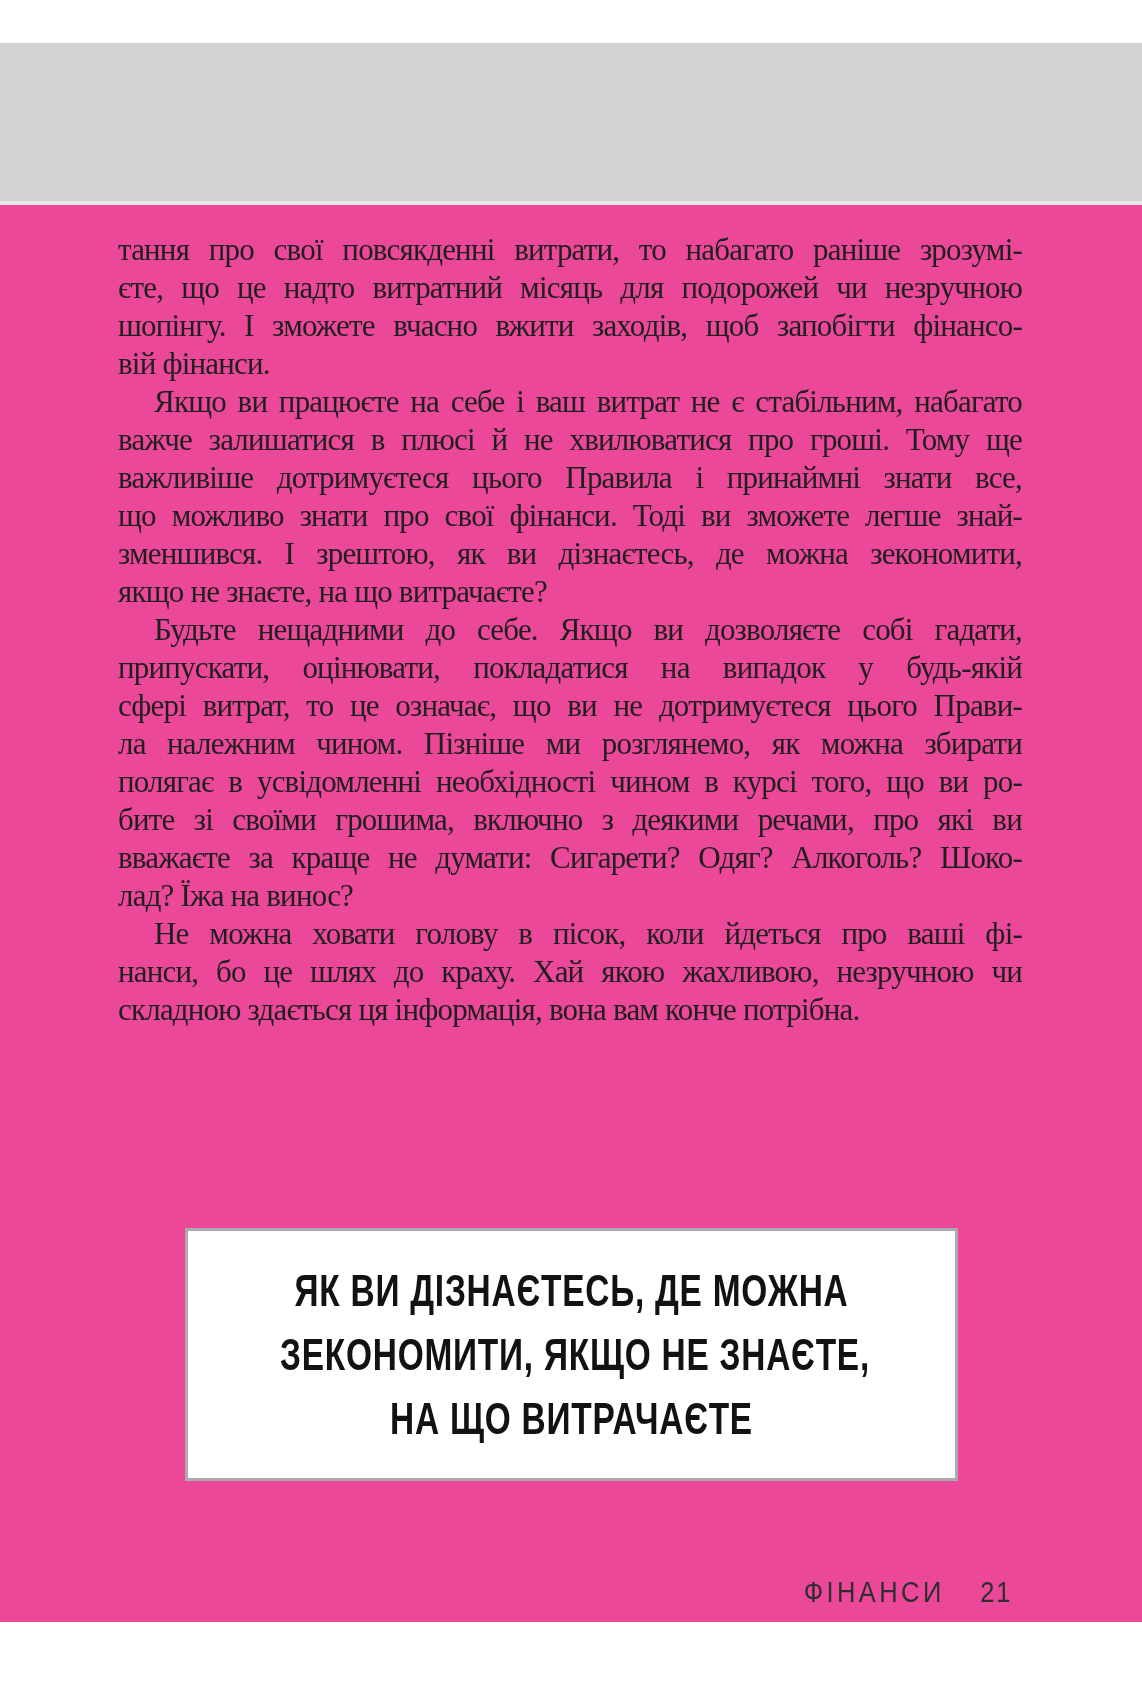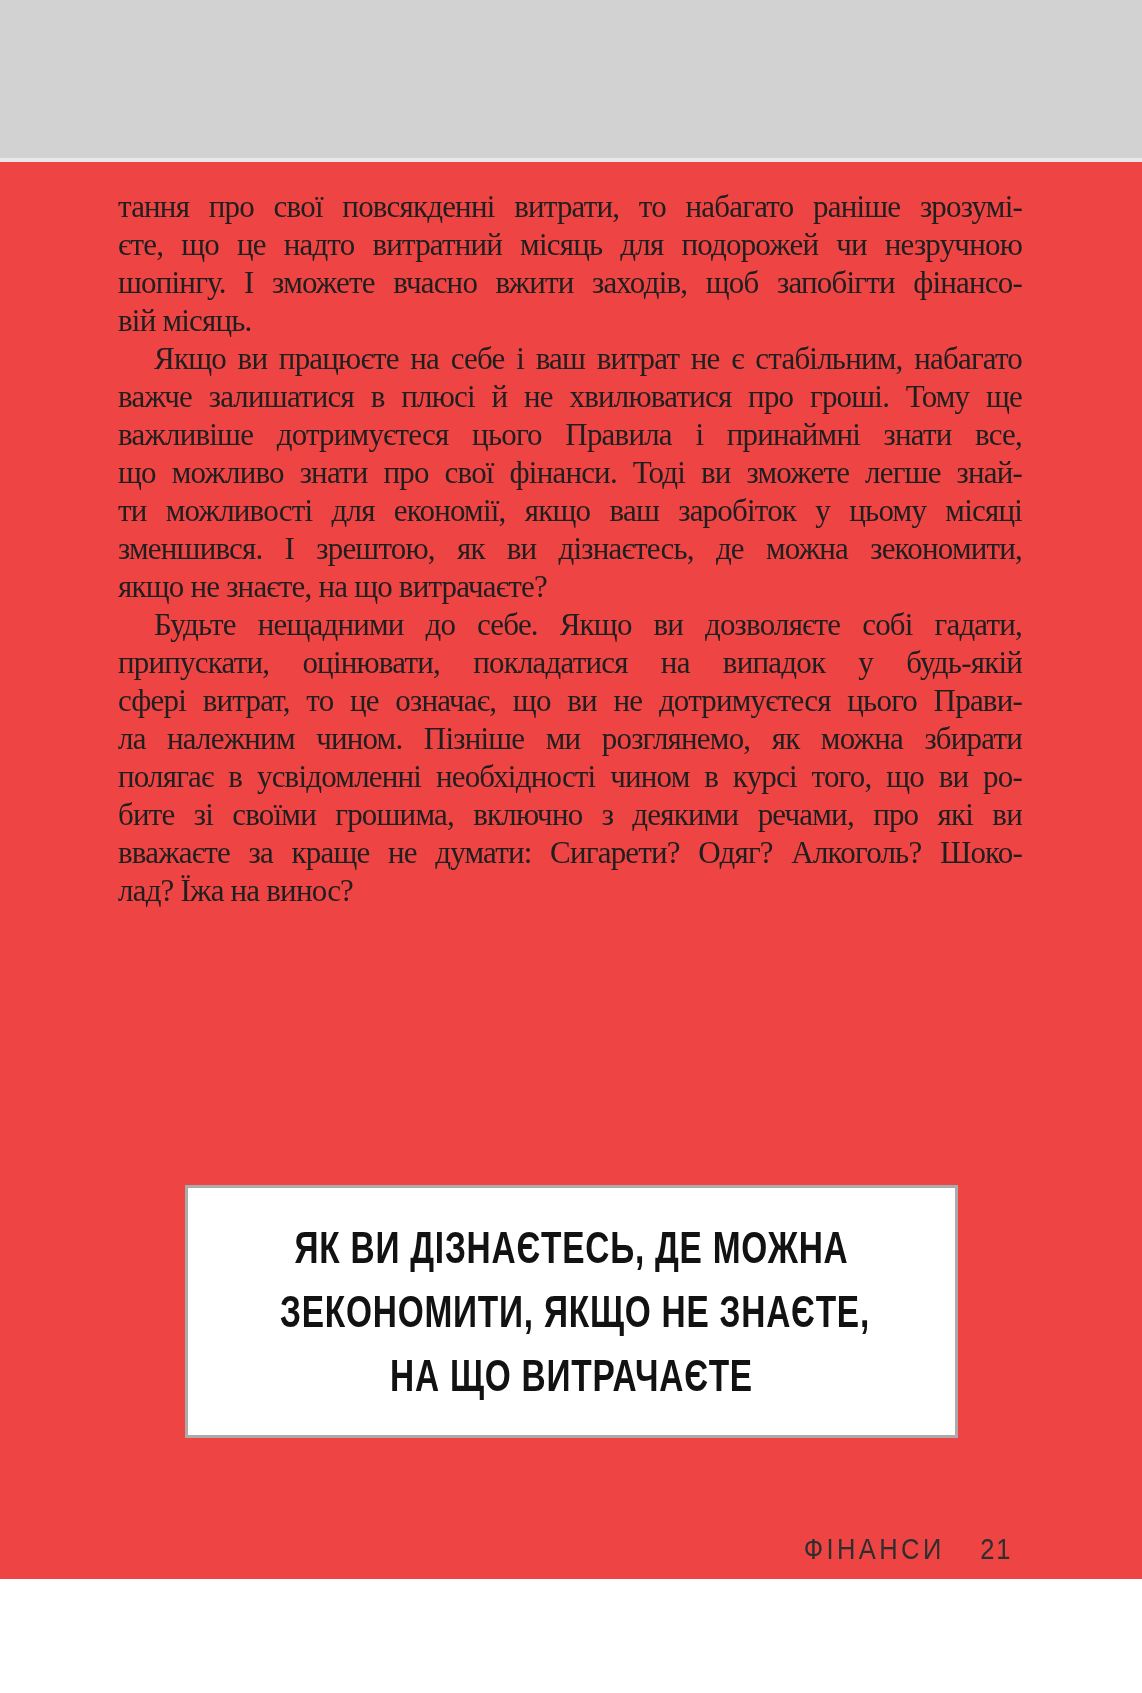--- a/index.html
+++ b/index.html
@@ -1,22 +1,23 @@
 <!DOCTYPE html>
 <html><head>
 <meta charset="utf-8">
 <style>
   html, body { margin: 0; padding: 0; background: #ffffff; }
   .page {
     position: relative;
     width: 1142px;
     height: 1579px;
-    background: #ef4444;
+    background: #ec4899;
     overflow: hidden;
     font-family: "Liberation Serif", serif;
+    margin-top: 43px;
   }
   .top-band {
     position: absolute;
     top: 0; left: 0;
     width: 100%;
     height: 158px;
     border-bottom: 4px solid #e9e9e9;
   }
   .body-text {
     position: absolute;
@@ -89,40 +90,44 @@
 
 <div class="page">
 
   <div class="top-band" style="background: rgb(210, 210, 210);"></div>
 
   <div class="body-text" id="body-text">
       <div class="paragraph">
         <div class="line">тання про свої повсякденні витрати, то набагато раніше зрозумі-</div>
         <div class="line">єте, що це надто витратний місяць для подорожей чи незручною</div>
         <div class="line">шопінгу. І зможете вчасно вжити заходів, щоб запобігти фінансо-</div>
-        <div class="line last">вій місяць.</div>
+        <div class="line last">вій фінанси.</div>
       </div>
       <div class="paragraph">
         <div class="line indent">Якщо ви працюєте на себе і ваш витрат не є стабільним, набагато</div>
         <div class="line">важче залишатися в плюсі й не хвилюватися про гроші. Тому ще</div>
         <div class="line">важливіше дотримуєтеся цього Правила і принаймні знати все,</div>
         <div class="line">що можливо знати про свої фінанси. Тоді ви зможете легше знай-</div>
-        <div class="line">ти можливості для економії, якщо ваш заробіток у цьому місяці</div>
         <div class="line">зменшився. І зрештою, як ви дізнаєтесь, де можна зекономити,</div>
         <div class="line last">якщо не знаєте, на що витрачаєте?</div>
       </div>
       <div class="paragraph">
         <div class="line indent">Будьте нещадними до себе. Якщо ви дозволяєте собі гадати,</div>
         <div class="line">припускати, оцінювати, покладатися на випадок у будь-якій</div>
         <div class="line">сфері витрат, то це означає, що ви не дотримуєтеся цього Прави-</div>
         <div class="line">ла належним чином. Пізніше ми розглянемо, як можна збирати</div>
         <div class="line">полягає в усвідомленні необхідності чином в курсі того, що ви ро-</div>
         <div class="line">бите зі своїми грошима, включно з деякими речами, про які ви</div>
         <div class="line">вважаєте за краще не думати: Сигарети? Одяг? Алкоголь? Шоко-</div>
         <div class="line last">лад? Їжа на винос?</div>
+      </div>
+      <div class="paragraph">
+        <div class="line indent">Не можна ховати голову в пісок, коли йдеться про ваші фі-</div>
+        <div class="line">нанси, бо це шлях до краху. Хай якою жахливою, незручною чи</div>
+        <div class="line last">складною здається ця інформація, вона вам конче потрібна.</div>
       </div>
     </div>
 
   <div class="callout" style="border-color: rgb(171, 171, 171);">
     <div class="callout-inner">
       <div class="callout-line">ЯК ВИ ДІЗНАЄТЕСЬ, ДЕ МОЖНА</div>
       <div class="callout-line">ЗЕКОНОМИТИ, ЯКЩО НЕ ЗНАЄТЕ,</div>
       <div class="callout-line">НА ЩО ВИТРАЧАЄТЕ</div>
     </div>
   </div>

